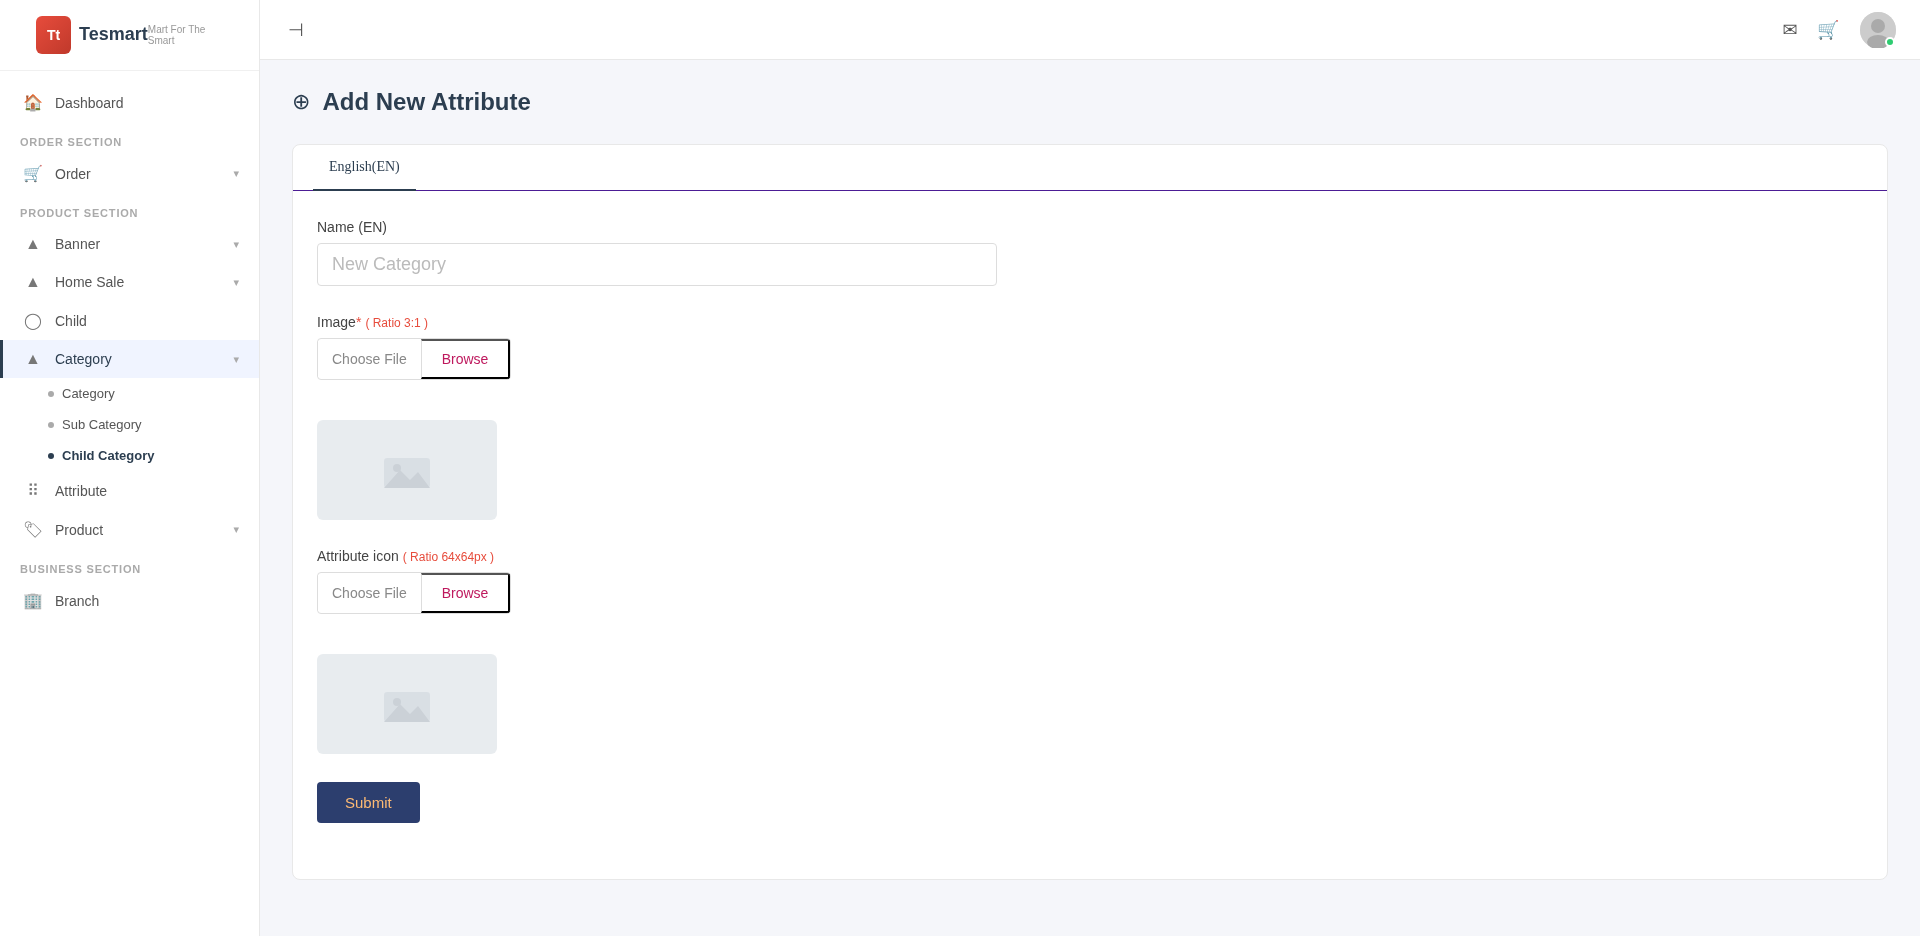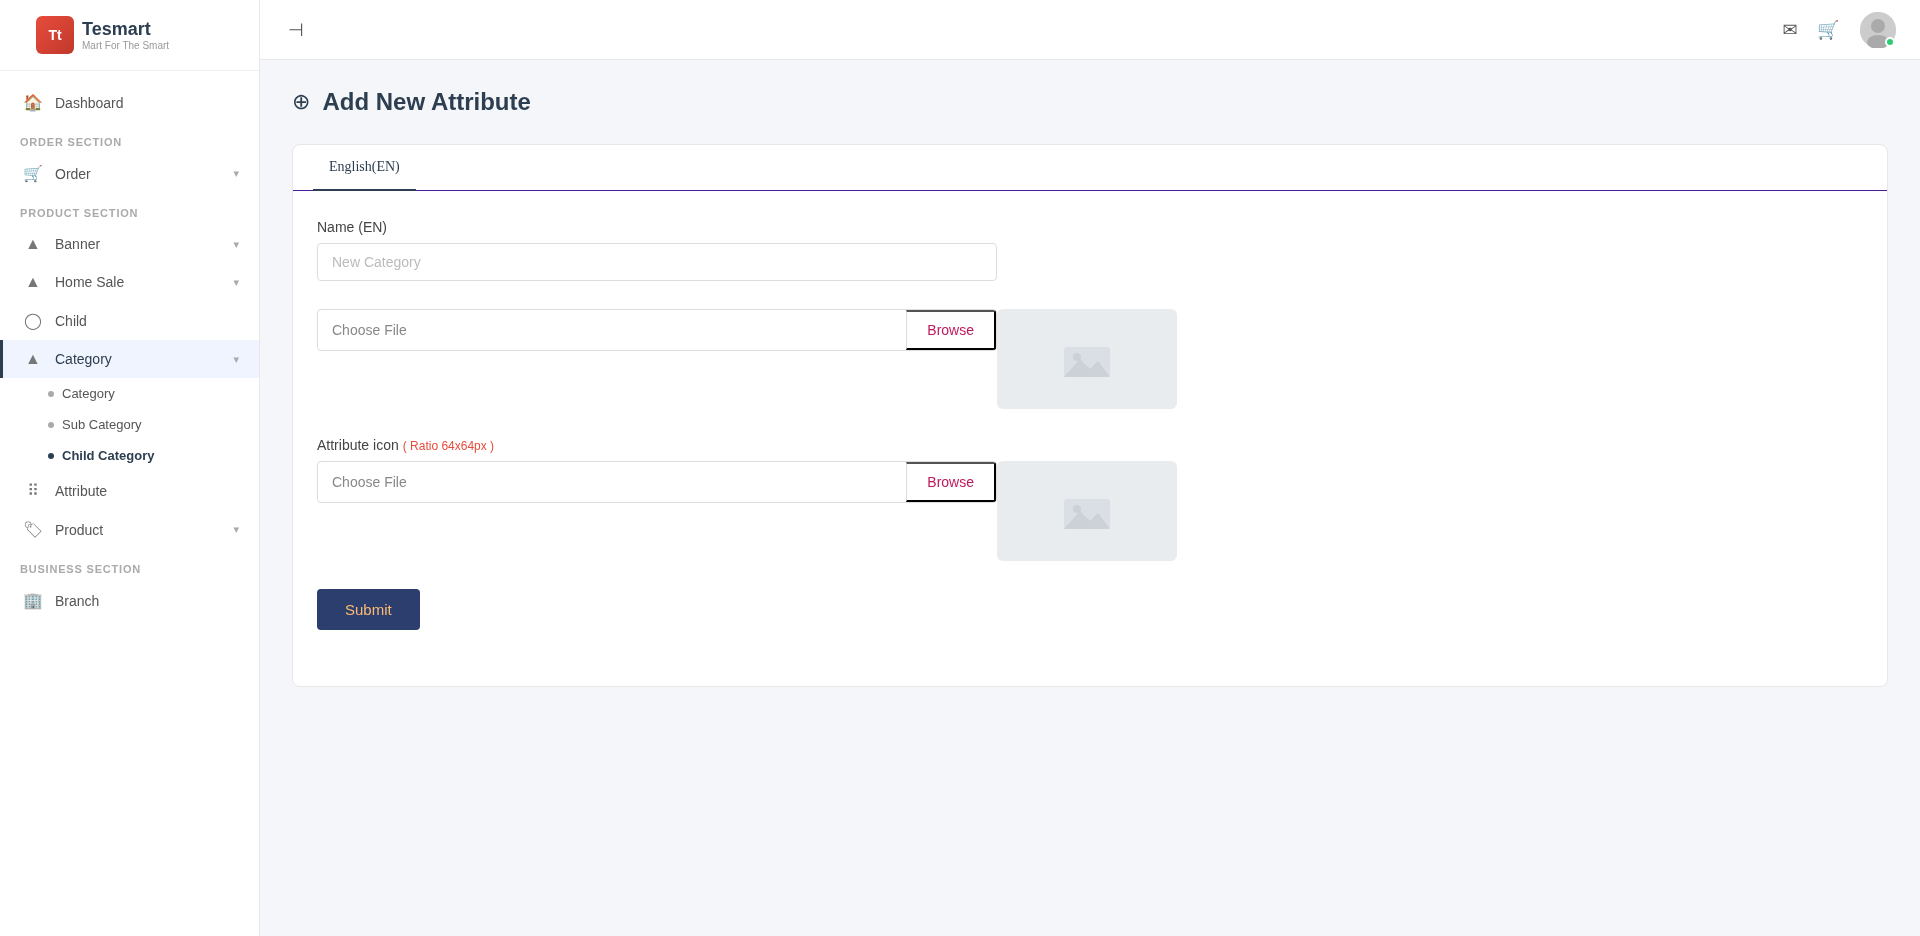--- a/index.html
+++ b/index.html
@@ -30,21 +30,21 @@
       border-radius: 6px;
       display: flex;
       align-items: center;
       justify-content: center;
       color: #fff;
       font-weight: bold;
       font-size: 14px;
     }
     .logo-text {
       display: flex;
-      flex-direction: column;
+      flex-direction: row;
     }
     .logo-name {
       font-size: 18px;
       font-weight: 700;
       color: #2c3e50;
     }
     .logo-tagline {
       font-size: 10px;
       color: #999;
     }
@@ -210,21 +210,21 @@
       display: block;
     }
     .form-label .required { color: #e74c3c; }
     .form-label .hint { color: #e74c3c; font-size: 12px; margin-left: 4px; }
     .form-input {
       width: 100%;
       max-width: 680px;
       padding: 10px 14px;
       border: 1px solid #ddd;
       border-radius: 4px;
-      font-size: 14px;
+      font-size: 18px;
       color: #333;
       outline: none;
       transition: border 0.2s;
     }
     .form-input::placeholder { color: #bbb; }
 
     
     .file-input-row {
       display: flex;
       align-items: center;
@@ -248,20 +248,22 @@
       font-size: 14px;
       color: #be185d;
       cursor: pointer;
       font-weight: 400;
     }
 
     
     .file-row-with-preview {
       display: flex;
       align-items: flex-start;
+      gap: 40px;
+      flex-direction: column;
     }
     .file-input-col {
       flex: 1;
       max-width: 680px;
     }
     .image-preview {
       width: 180px;
       height: 100px;
       background: #e8ecef;
       border-radius: 6px;
@@ -400,20 +402,23 @@
       </div>
 
       <div class="form-body">
 
         <div class="form-group">
           <label class="form-label">Name (EN)</label>
           <input class="form-input" type="text" placeholder="New Category" style="">
         </div>
 
         <div class="form-group">
+          <label class="form-label">
+            <span>Image</span><span class="required">*</span><span class="hint">( Ratio 3:1 )</span>
+          </label>
           <div class="file-row-with-preview">
             <div class="file-input-col">
               <div class="file-input-row">
                 <span class="file-input-text">Choose File</span>
                 <button class="file-browse-btn">Browse</button>
               </div>
             </div>
             <div class="image-preview">
               <svg width="50" height="40" viewBox="0 0 50 40">
                 <rect x="2" y="8" width="46" height="30" rx="3" fill="#c5cdd6"></rect>

